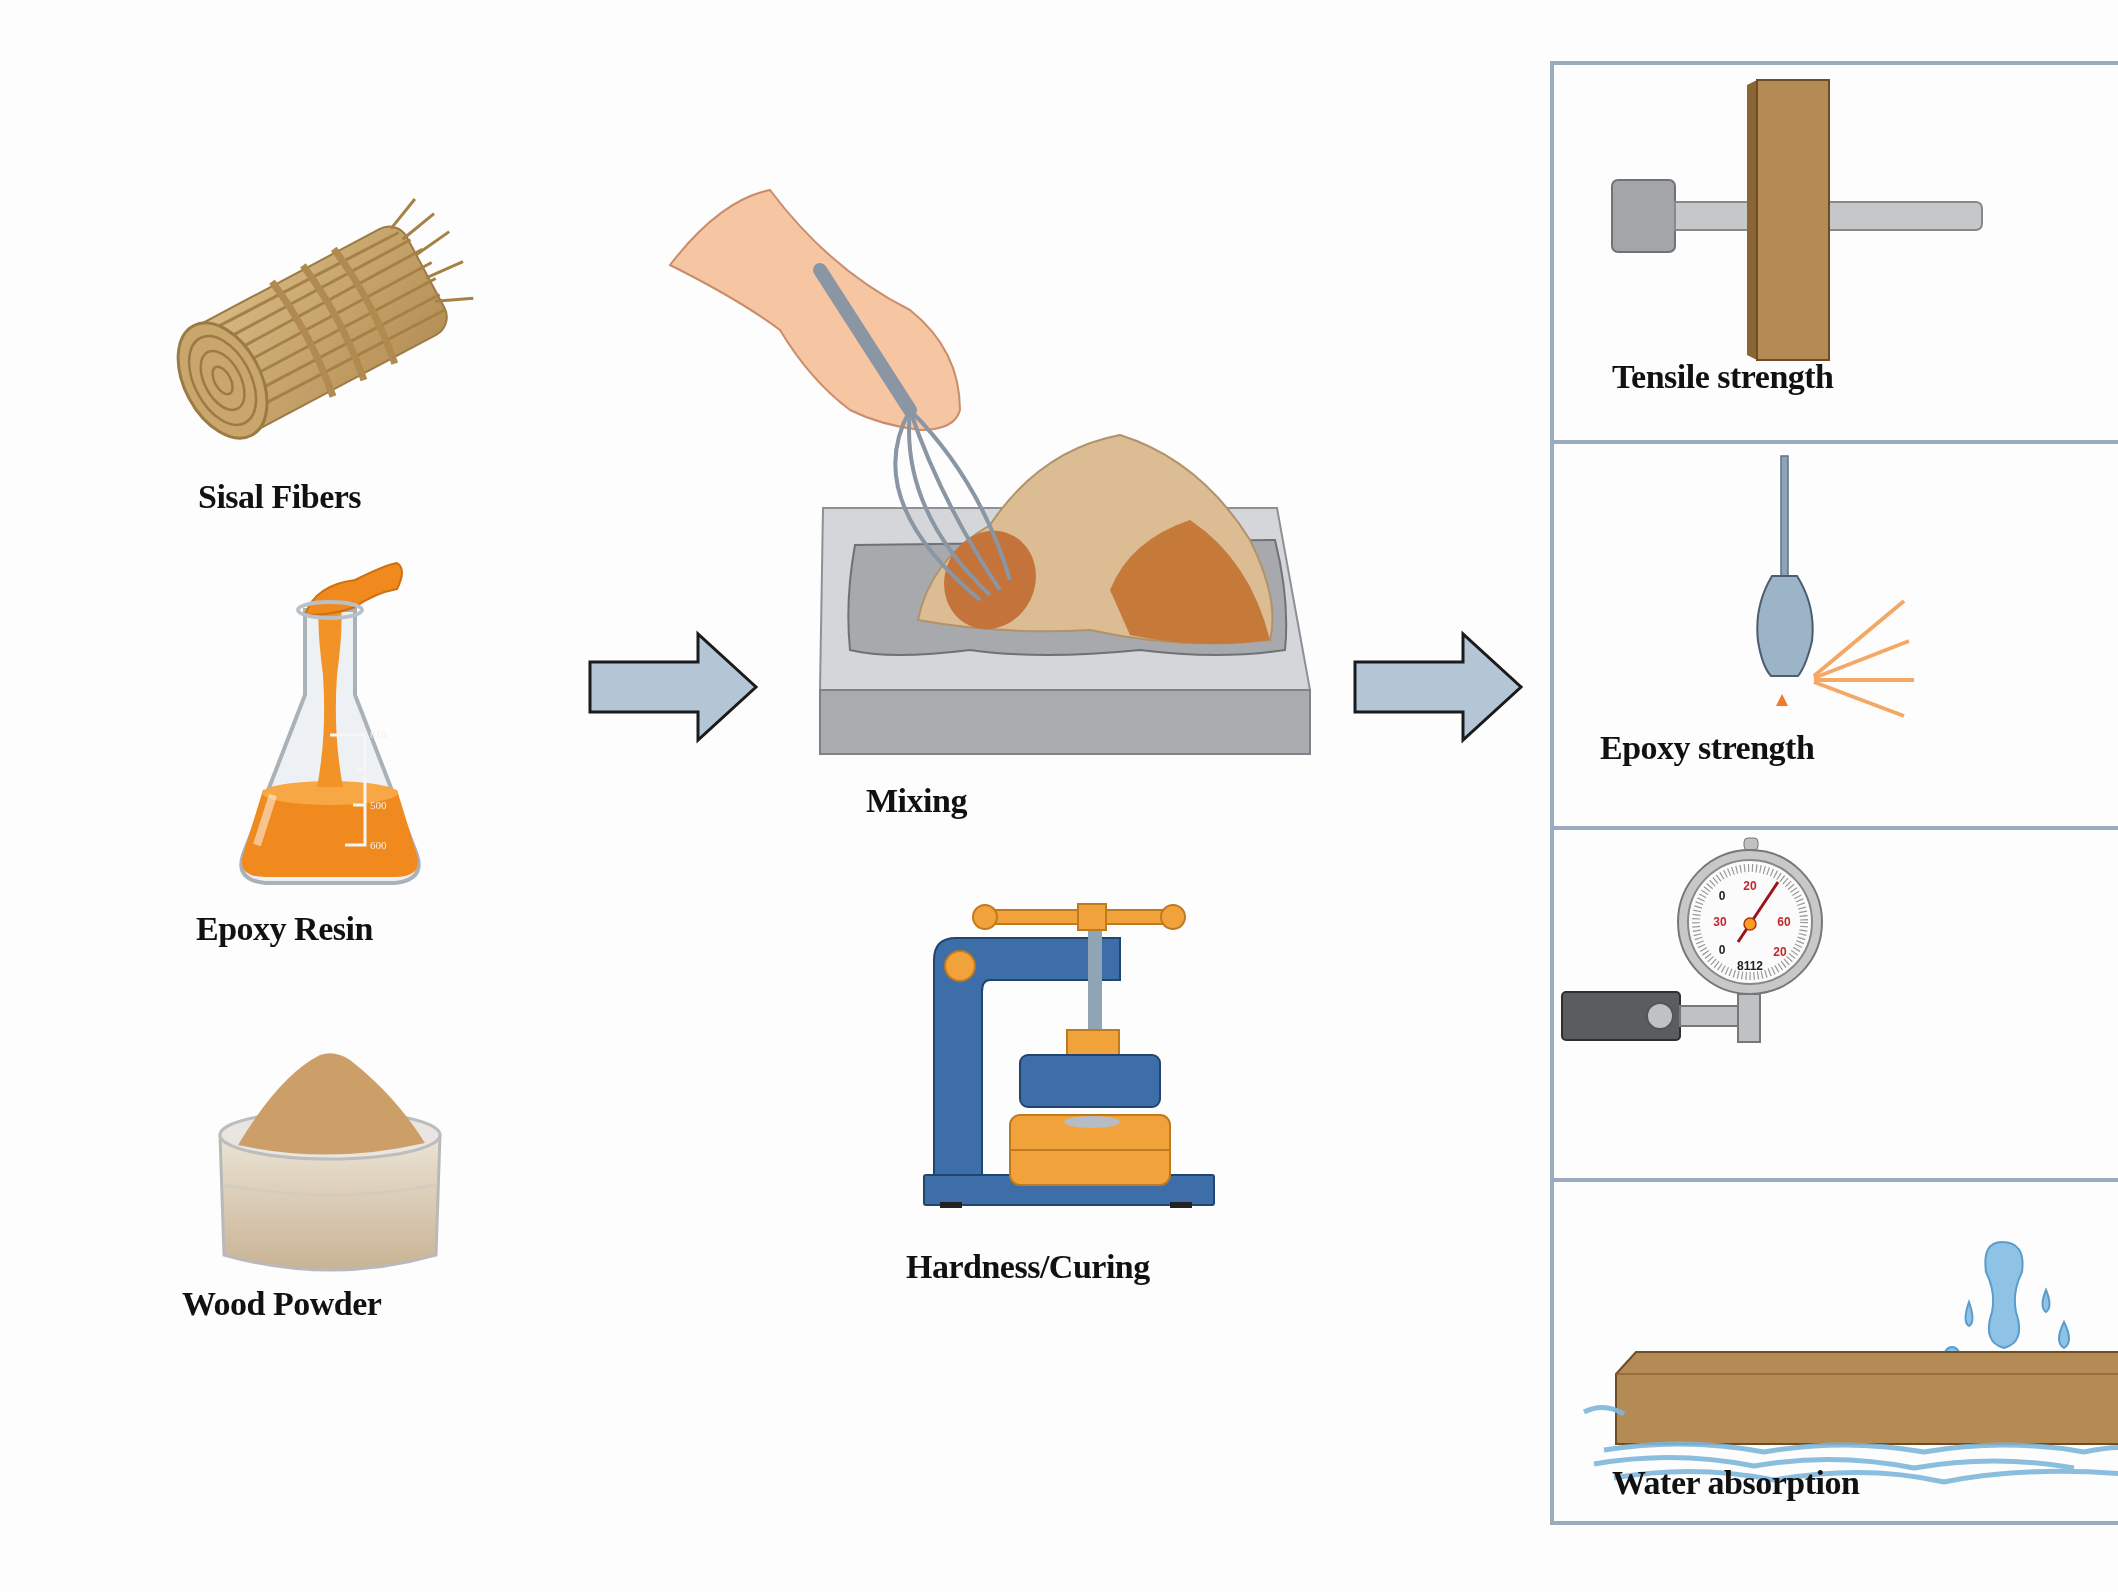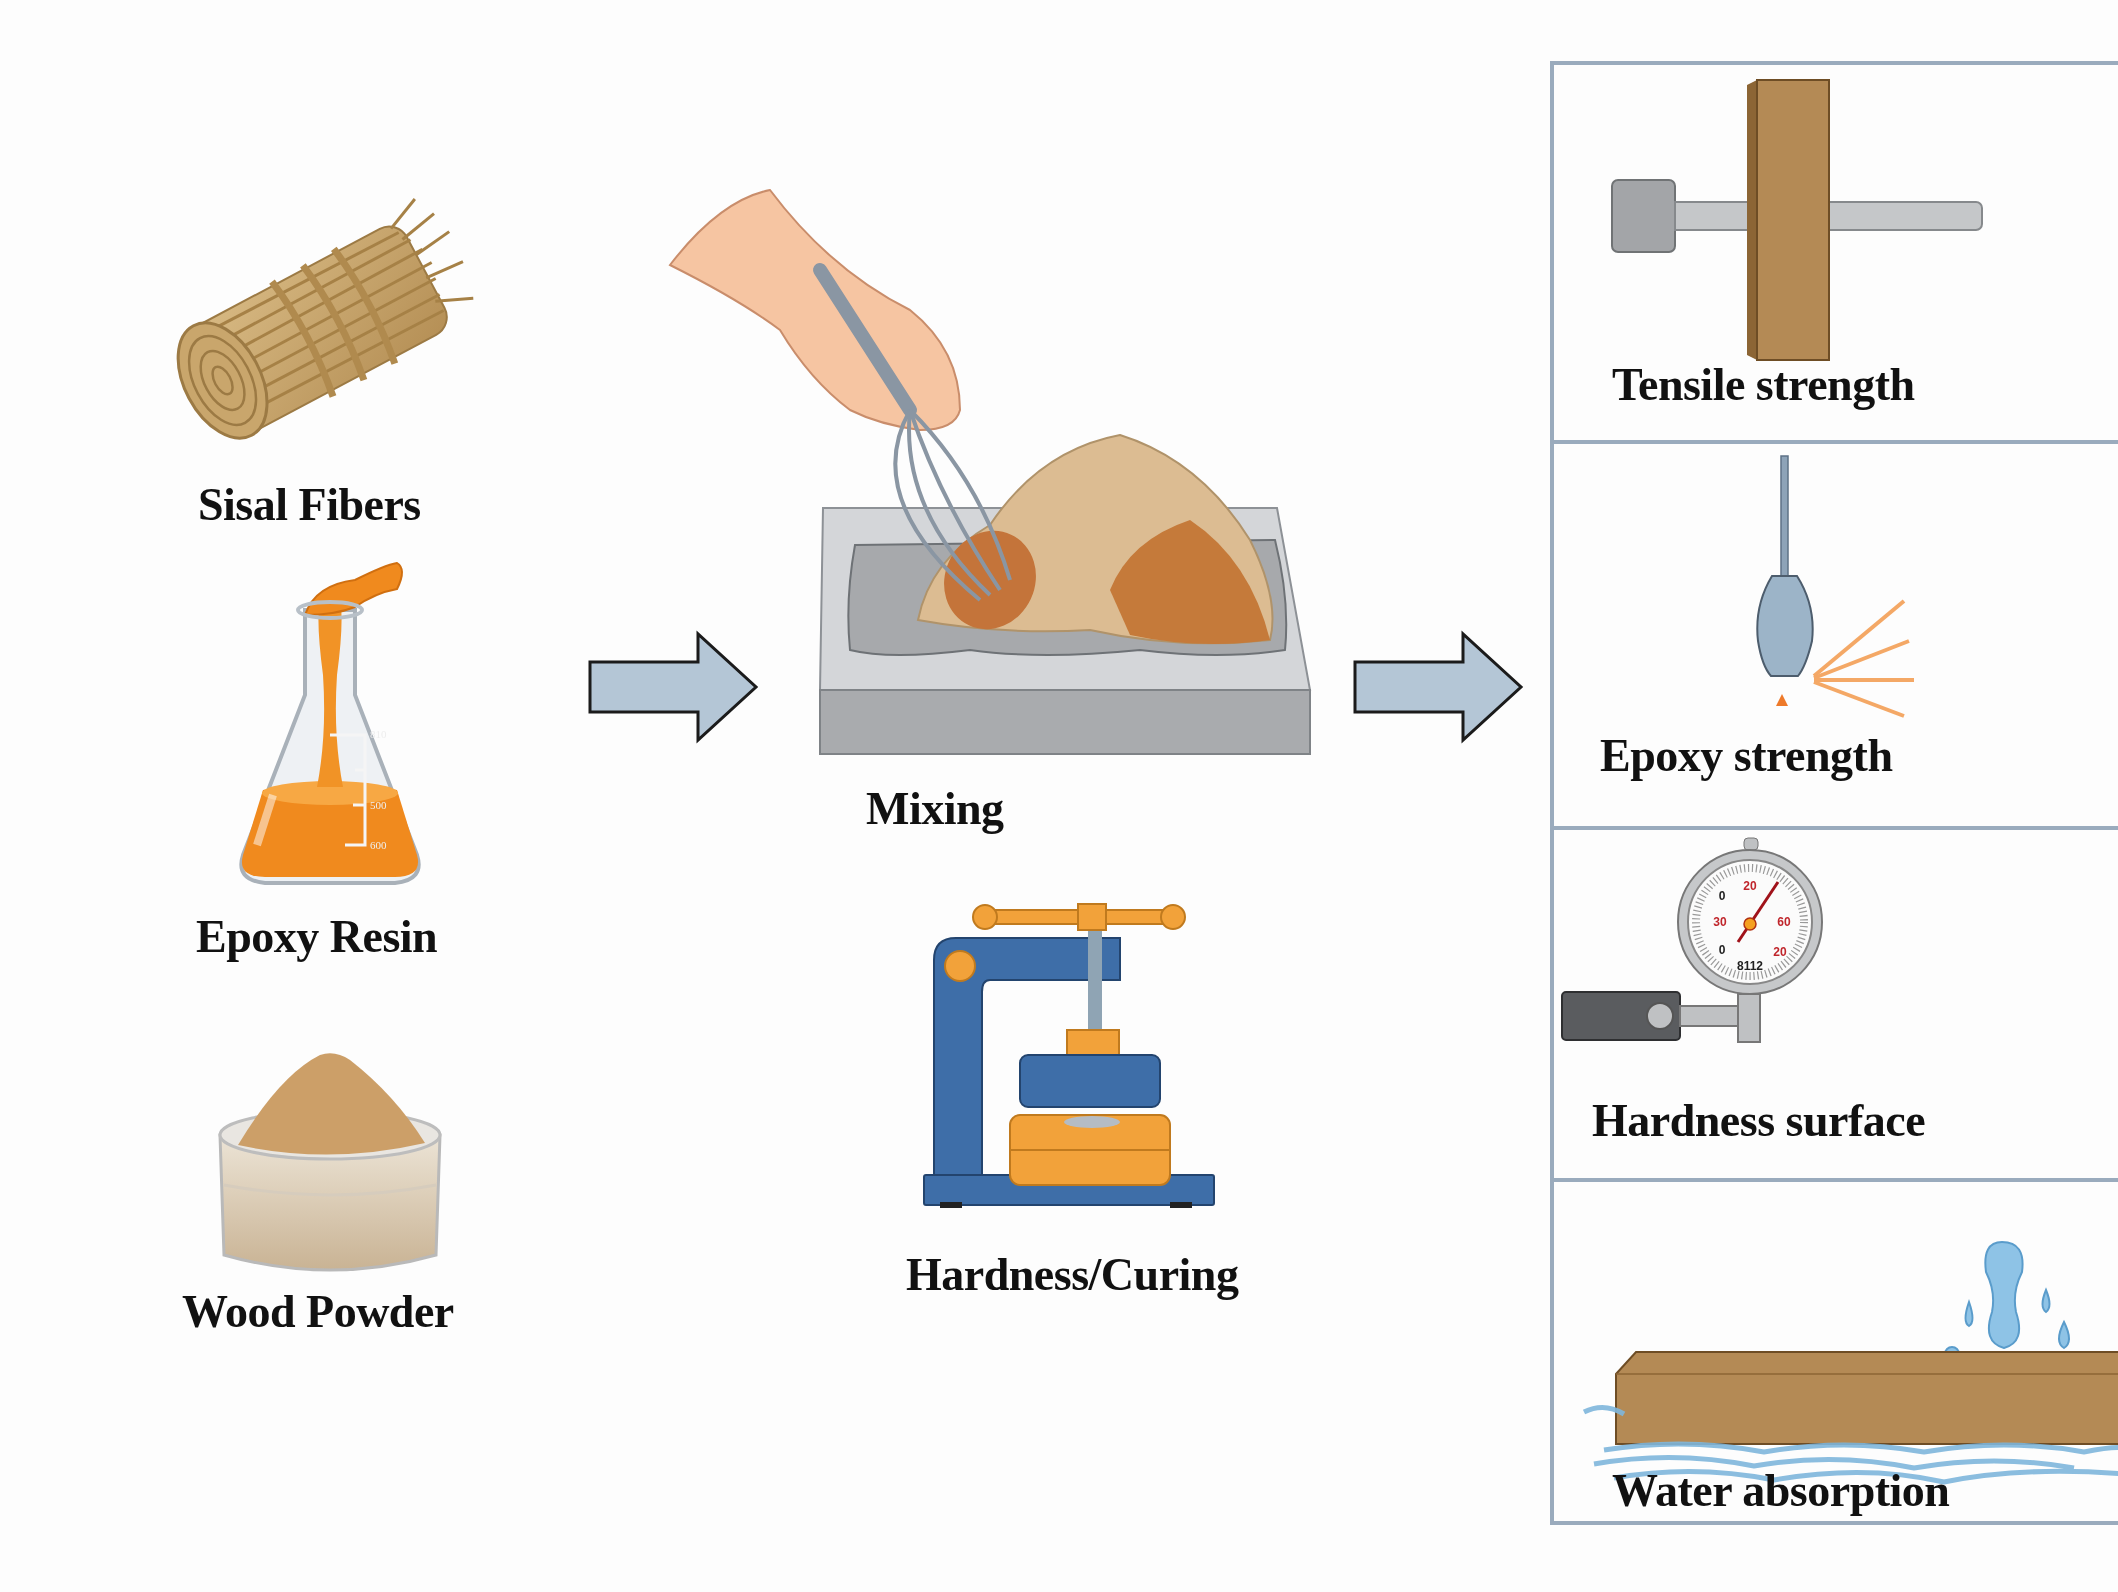--- a/index.html
+++ b/index.html
@@ -1,17 +1,17 @@
 <!DOCTYPE html>
 <html><head>
 <meta charset="utf-8">
 <style>
   html,body{margin:0;padding:0;}
   body{width:2118px;height:1592px;background:#fdfdfd;position:relative;overflow:hidden;font-family:"Liberation Serif","DejaVu Serif",serif;}
-  .label{position:absolute;font-family:"Liberation Serif","DejaVu Serif",serif;font-weight:bold;color:#111;font-size:46px;white-space:nowrap;letter-spacing:-0.5px;}
+  .label{position:absolute;font-family:"Liberation Serif","DejaVu Serif",serif;font-weight:bold;color:#111;font-size:34px;white-space:nowrap;letter-spacing:-0.5px;}
   svg{position:absolute;overflow:visible;}
   .panel{position:absolute;left:1550px;top:61px;width:580px;height:1464px;border:4px solid #9aabbd;border-right:none;box-sizing:border-box;background:#fdfdfd;}
   .row{position:absolute;left:0;width:100%;border-bottom:4px solid #9aabbd;box-sizing:border-box;}
   .row.last{border-bottom:none;}
 </style>
 </head>
 <body>
 
 <div>
 
@@ -188,21 +188,20 @@
         <text x="218" y="122">20</text>
       </g>
       <g font-family="Liberation Sans, sans-serif" font-size="12" font-weight="bold" fill="#222" text-anchor="middle">
         <text x="160" y="66">0</text>
         <text x="160" y="120">0</text>
         <text x="188" y="136">8112</text>
       </g>
       <path d="M176 108 L216 48" stroke="#a0121a" stroke-width="3"></path>
       <circle cx="188" cy="90" r="6" fill="#f5a020" stroke="#b03010" stroke-width="1.5"></circle>
     </svg>
-    <div class="label" style="left:38px;top:264px;">Hardness surface</div>
   </div>
 
   <div class="row last" style="top:1117px;height:343px;">
     <svg style="left:10px;top:20px;width:560px;height:250px" viewBox="0 0 560 250">
       <g fill="#8ec3e6" stroke="#5a9ccb" stroke-width="2">
         <path d="M438 40 Q462 40 458 70 Q448 90 452 110 Q462 140 440 146 Q418 140 428 110 Q432 90 422 70 Q418 40 438 40Z"></path>
         <path d="M405 100 Q398 120 405 124 Q412 120 405 100Z"></path>
         <path d="M482 88 Q475 105 482 110 Q489 105 482 88Z"></path>
         <path d="M500 120 Q490 140 500 146 Q510 140 500 120Z"></path>
         <circle cx="388" cy="152" r="7"></circle>

